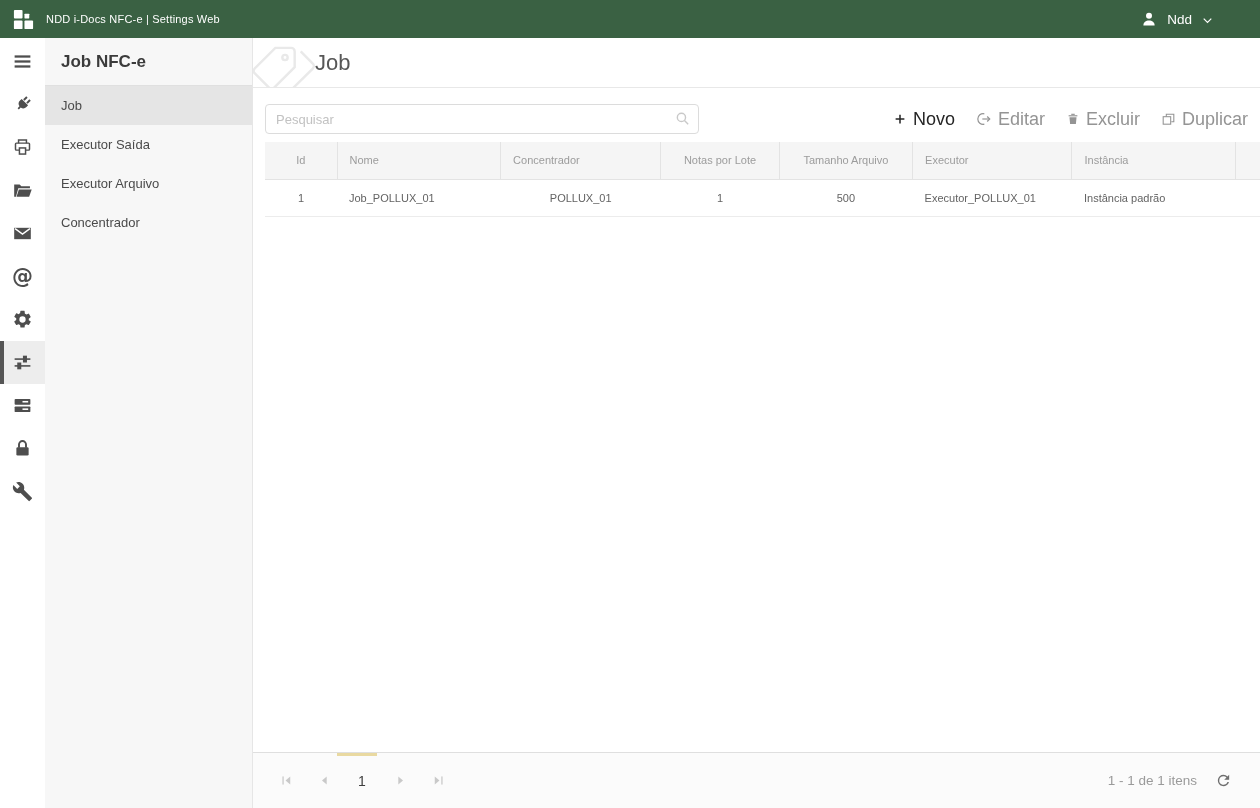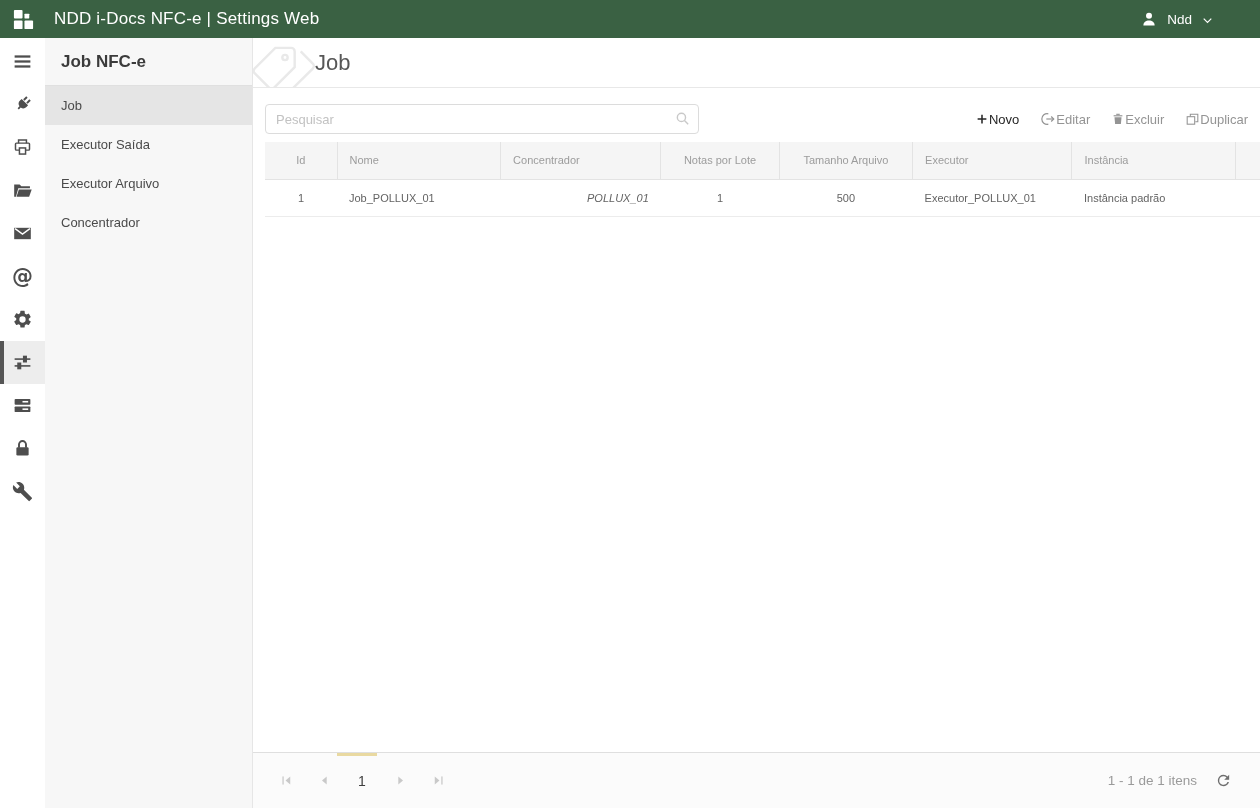--- a/index.html
+++ b/index.html
@@ -3,21 +3,21 @@
 <meta charset="utf-8">
 <style>
   * { margin:0; padding:0; box-sizing:border-box; }
   html,body { width:1260px; height:808px; overflow:hidden; }
   body { font-family:"Liberation Sans","DejaVu Sans",sans-serif; background:#fff; color:#444; }
 
   
   .topbar { height:38px; background:#3a6143; display:flex; align-items:center; color:#fff; }
   .app-icon { width:46px; display:flex; justify-content:center; align-items:center; cursor:pointer; }
   .app-icon svg { width:23px; height:23px; }
-  .topbar-title { font-size:17px; font-weight:400; margin-left:8px; letter-spacing:.2px; }
+  .topbar-title { font-size:11px; font-weight:400; margin-left:0; letter-spacing:.2px; }
   .user-menu { margin-left:auto; margin-right:46px; display:flex; align-items:center; gap:9px; cursor:pointer; }
   .user-menu .uicon svg { width:18px; height:18px; display:block; }
   .user-name { font-size:13.5px; }
   .chev svg { width:13px; height:13px; display:block; margin-top:2px; }
 
   .body { display:flex; height:770px; }
 
   
   .icon-rail { width:45px; background:#fff; padding-top:2px; flex:none; }
   .rail-item { height:43px; display:flex; align-items:center; justify-content:center; color:#4e4e4e; cursor:pointer; position:relative; }
@@ -40,21 +40,21 @@
   .watermark svg { width:68px; height:58px; display:block; }
   .page-title { font-size:22px; font-weight:400; color:#575757; margin-left:62px; position:relative; }
 
   .toolbar-row { display:flex; align-items:center; margin:16px 12px 0 12px; height:30px; flex:none; }
   .search-box { position:relative; width:434px; }
   .search-box input { width:100%; height:30px; border:1px solid #dcdcdc; border-radius:4px; padding:0 32px 0 10px; font-size:13px; color:#555; outline:none; font-family:inherit; background:#fff; }
   .search-box input::placeholder { color:#c2c2c2; }
   .search-icon { position:absolute; right:8px; top:6px; color:#c9c9c9; cursor:pointer; }
   .search-icon svg { width:17px; height:17px; display:block; }
   .actions { margin-left:auto; display:flex; gap:21px; }
-  .action-btn { display:flex; align-items:center; gap:0; background:none; border:none; font-size:13px; cursor:pointer; font-family:inherit; }
+  .action-btn { display:flex; align-items:center; gap:6px; background:none; border:none; font-size:18px; cursor:pointer; font-family:inherit; }
   .action-btn.enabled { color:#252525; }
   .action-btn.disabled { color:#949494; }
   .action-btn .bicon svg { display:block; }
 
   
   .grid { margin:8px 0 0 12px; flex:none; }
   table { border-collapse:collapse; table-layout:fixed; font-size:11px; }
   thead th { background:#f5f5f5; color:#9c9c9c; font-weight:400; height:37px; padding:0 12px; border-left:1px solid #e3e3e3; border-bottom:1px solid #e3e3e3; white-space:nowrap; overflow:hidden; cursor:pointer; }
   thead th:first-child { border-left:none; }
   tbody td { height:37px; padding:0 12px; color:#636363; border-bottom:1px solid #ececec; white-space:nowrap; overflow:hidden; }
@@ -287,21 +287,21 @@
               <th style="text-align: center;">Tamanho Arquivo</th>
               <th style="text-align: left;">Executor</th>
               <th style="text-align: left;">Instância</th>
               <th style="text-align: left;"></th>
             </tr>
           </thead>
           <tbody>
             <tr>
               <td style="text-align: center;">1</td>
               <td style="text-align: left;">Job_POLLUX_01</td>
-              <td style="text-align: right; font-style: italic;">POLLUX_01</td>
+              <td style="text-align: center;">POLLUX_01</td>
               <td style="text-align: center;">1</td>
               <td style="text-align: center;">500</td>
               <td style="text-align: left;">Executor_POLLUX_01</td>
               <td style="text-align: left;">Instância padrão</td>
               <td style="text-align: left;"></td>
             </tr>
           </tbody>
         </table>
     </div>
 

